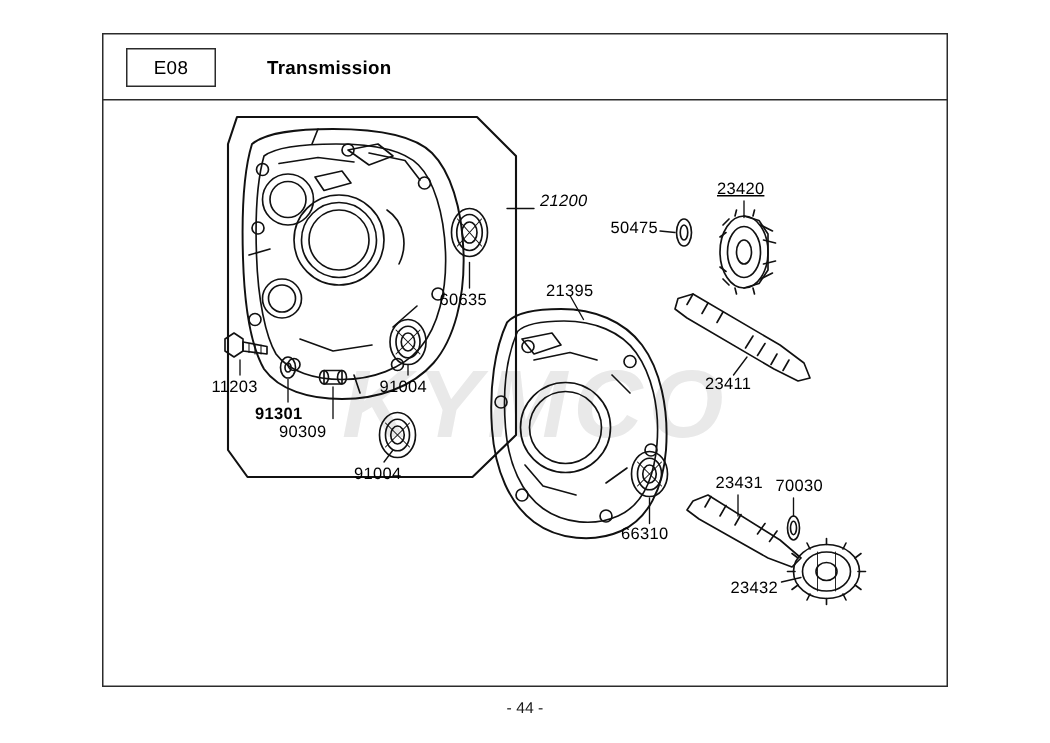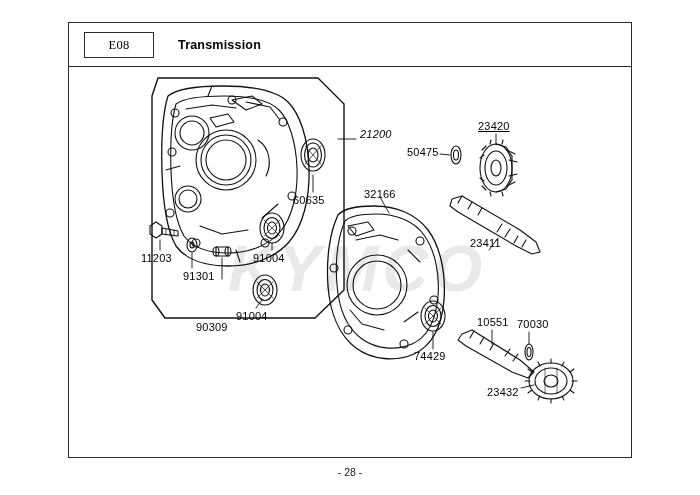--- a/index.html
+++ b/index.html
@@ -35,30 +35,29 @@
     left: 68px;
     top: 66px;
     width: 564px;
     height: 1px;
     background: #2b2b2b;
   }
   .code-box {
     position: absolute;
     left: 84px;
     top: 32px;
-    width: 70px;
+    width: 60px;
     height: 26px;
     border: 1px solid #2b2b2b;
     box-sizing: border-box;
     display: flex;
     align-items: center;
     justify-content: center;
     font-size: 12.5px;
     letter-spacing: 0.3px;
-    font-family: Liberation Serif, serif;
   }
   .section-title {
     position: absolute;
     left: 178px;
     top: 38px;
     font-size: 12.5px;
     font-weight: bold;
     letter-spacing: 0.2px;
   }
   .page-number {
@@ -259,28 +258,28 @@
         <line x1="433" y1="349" x2="433" y2="332"></line>
         <line x1="492" y1="330" x2="492" y2="344"></line>
         <line x1="529" y1="332" x2="529" y2="344"></line>
         <line x1="521" y1="388" x2="534" y2="385"></line>
       </g>
     </g>
   </svg>
 
   <div class="lbl" style="left:360px; top:128px;font-style:italic;">21200</div>
   <div class="lbl" style="left:293px; top:194px;">60635</div>
-  <div class="lbl" style="left:364px; top:188px;">32166</div>
+  <div class="lbl" style="left:364px; top:188px;">21395</div>
   <div class="lbl" style="left:141px; top:252px;">11203</div>
-  <div class="lbl" style="left:183px; top:270px;">91301</div>
-  <div class="lbl" style="left:196px; top:282px;margin-top:39px;">90309</div>
+  <div class="lbl" style="left:170px; top:270px;font-weight:bold;">91301</div>
+  <div class="lbl" style="left:186px; top:282px;">90309</div>
   <div class="lbl" style="left:253px; top:252px;">91004</div>
   <div class="lbl" style="left:236px; top:310px;">91004</div>
   <div class="lbl" style="left:407px; top:146px;">50475</div>
   <div class="lbl" style="left:478px; top:120px;text-decoration:underline;">23420</div>
-  <div class="lbl" style="left:470px; top:237px;text-align:right;">23411</div>
-  <div class="lbl" style="left:414px; top:350px;">74429</div>
-  <div class="lbl" style="left:477px; top:316px;">10551</div>
+  <div class="lbl" style="left:470px; top:250px;text-align:right;">23411</div>
+  <div class="lbl" style="left:414px; top:350px;">66310</div>
+  <div class="lbl" style="left:477px; top:316px;">23431</div>
   <div class="lbl" style="left:517px; top:318px;">70030</div>
   <div class="lbl" style="left:487px; top:386px;">23432</div>
 
-  <div class="page-number">- 28 -</div>
+  <div class="page-number">- 44 -</div>
 </div>
 
 </body></html>

